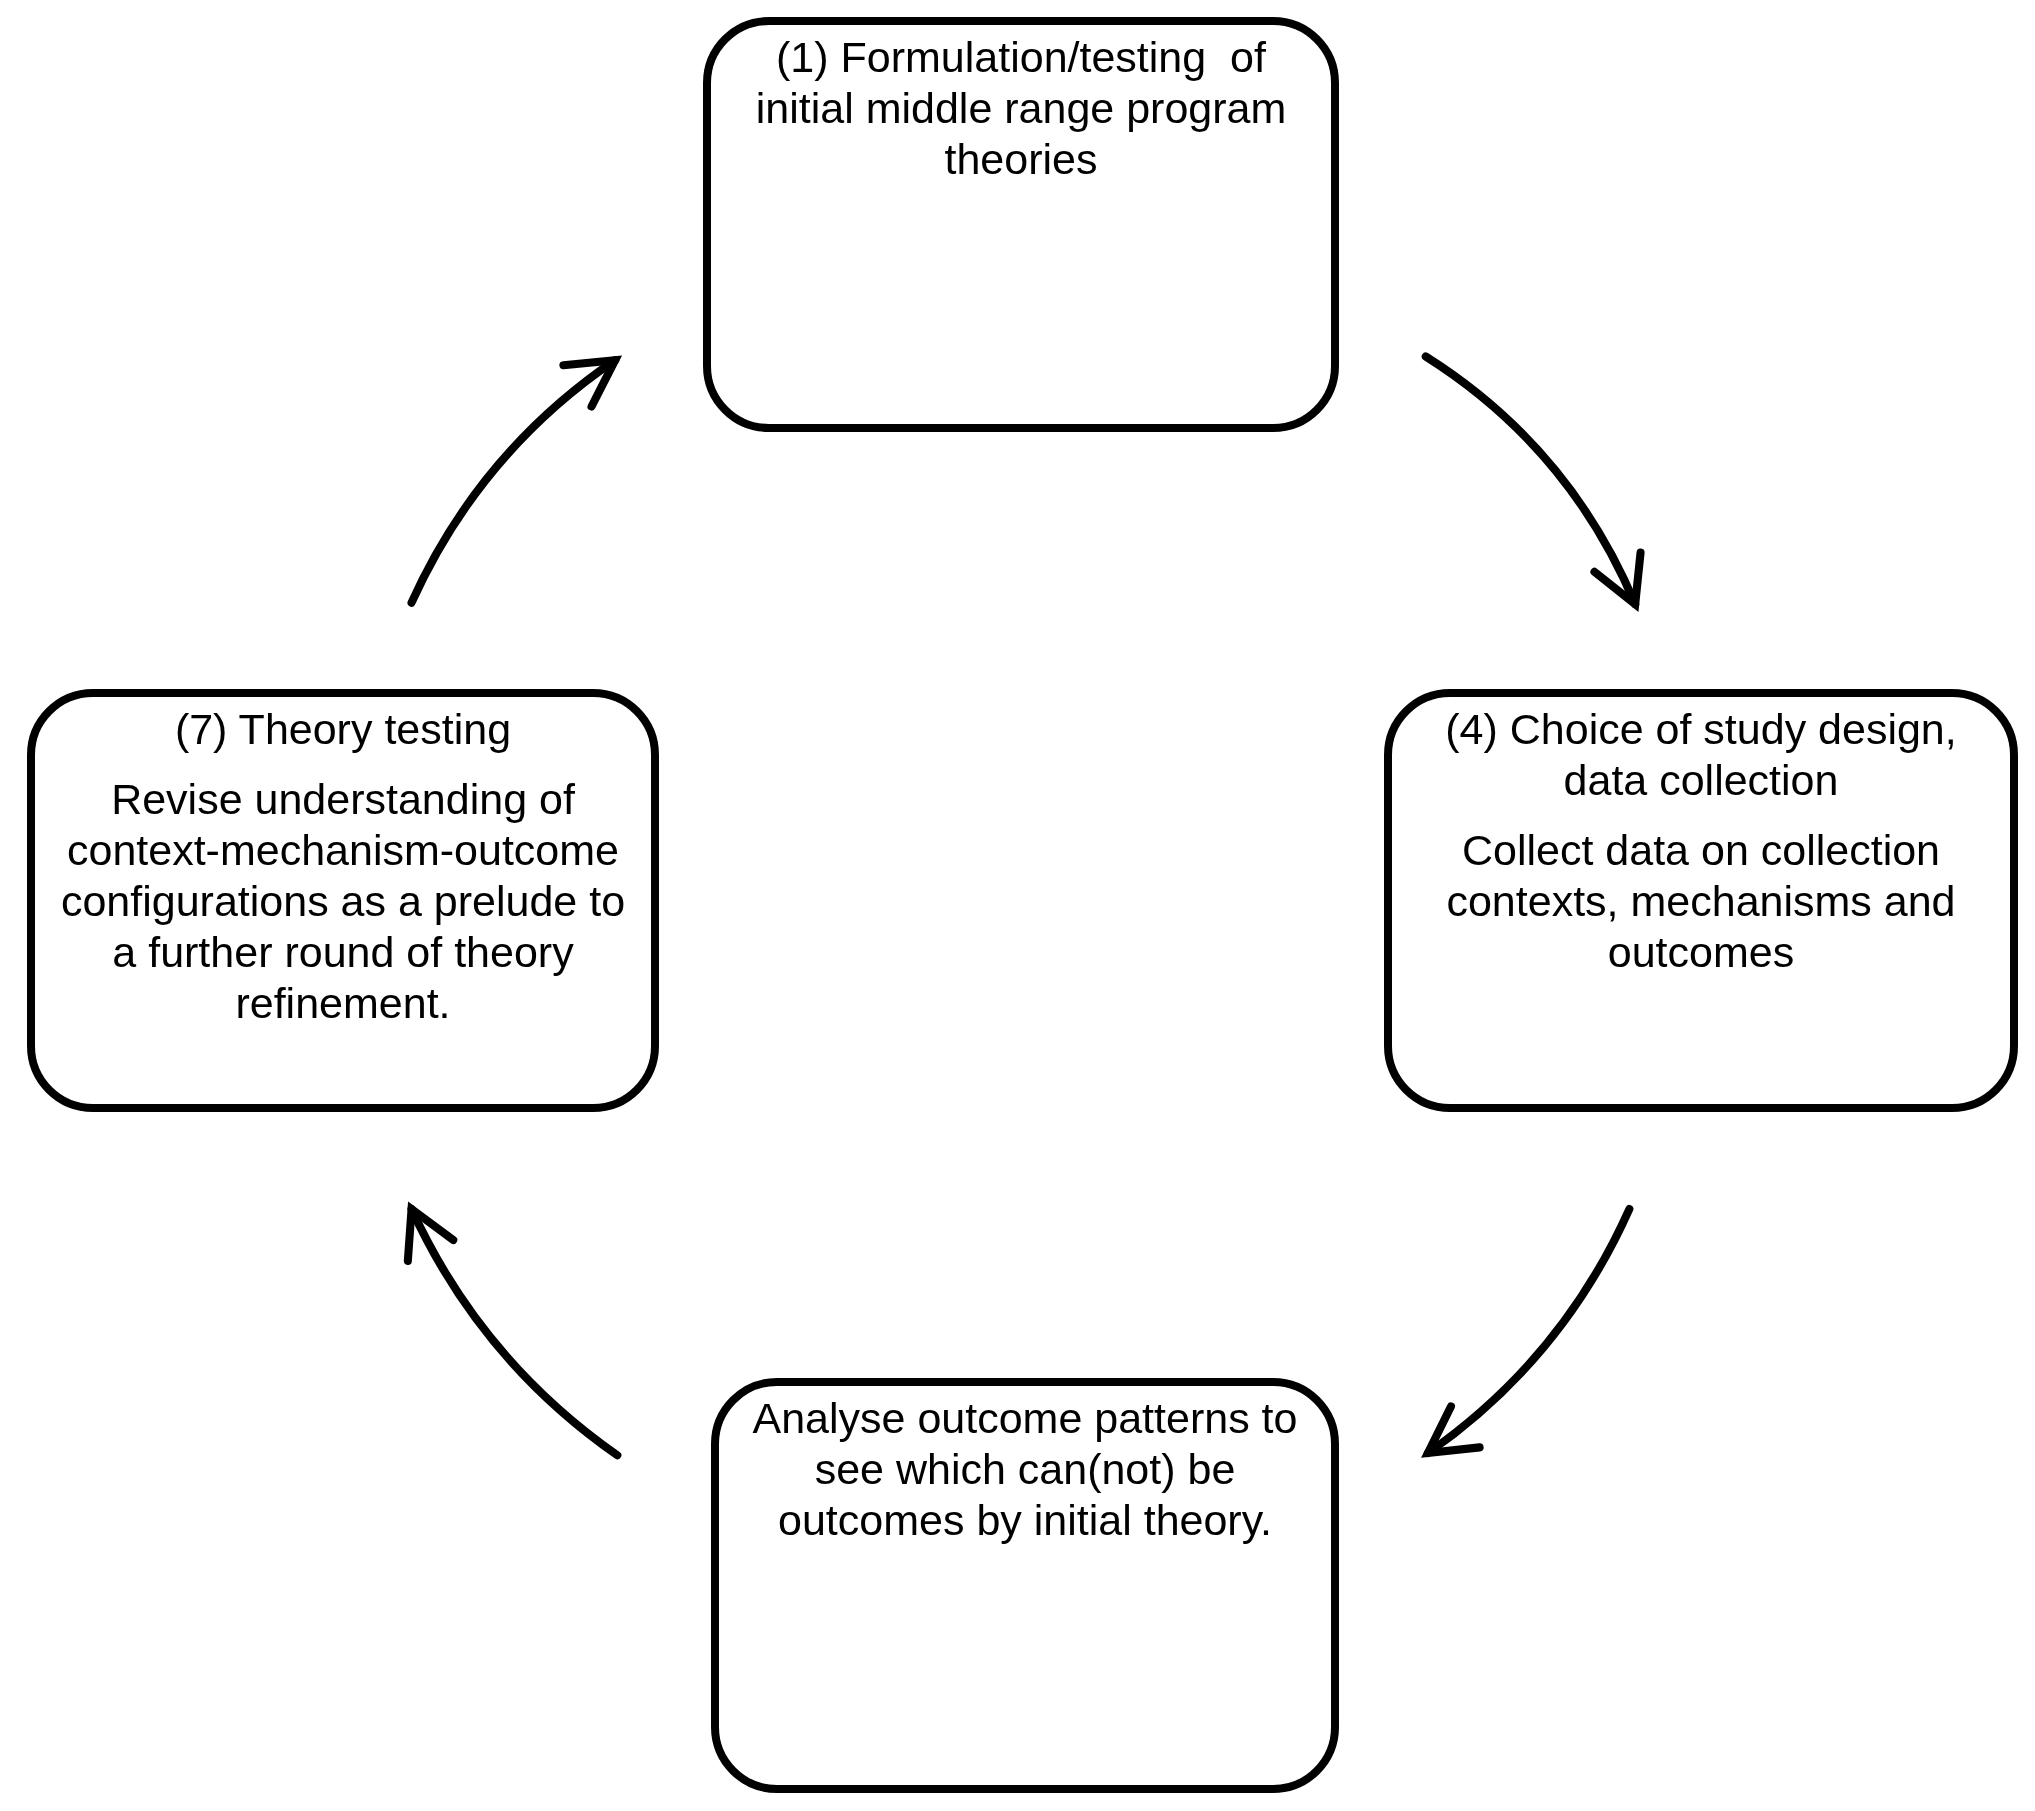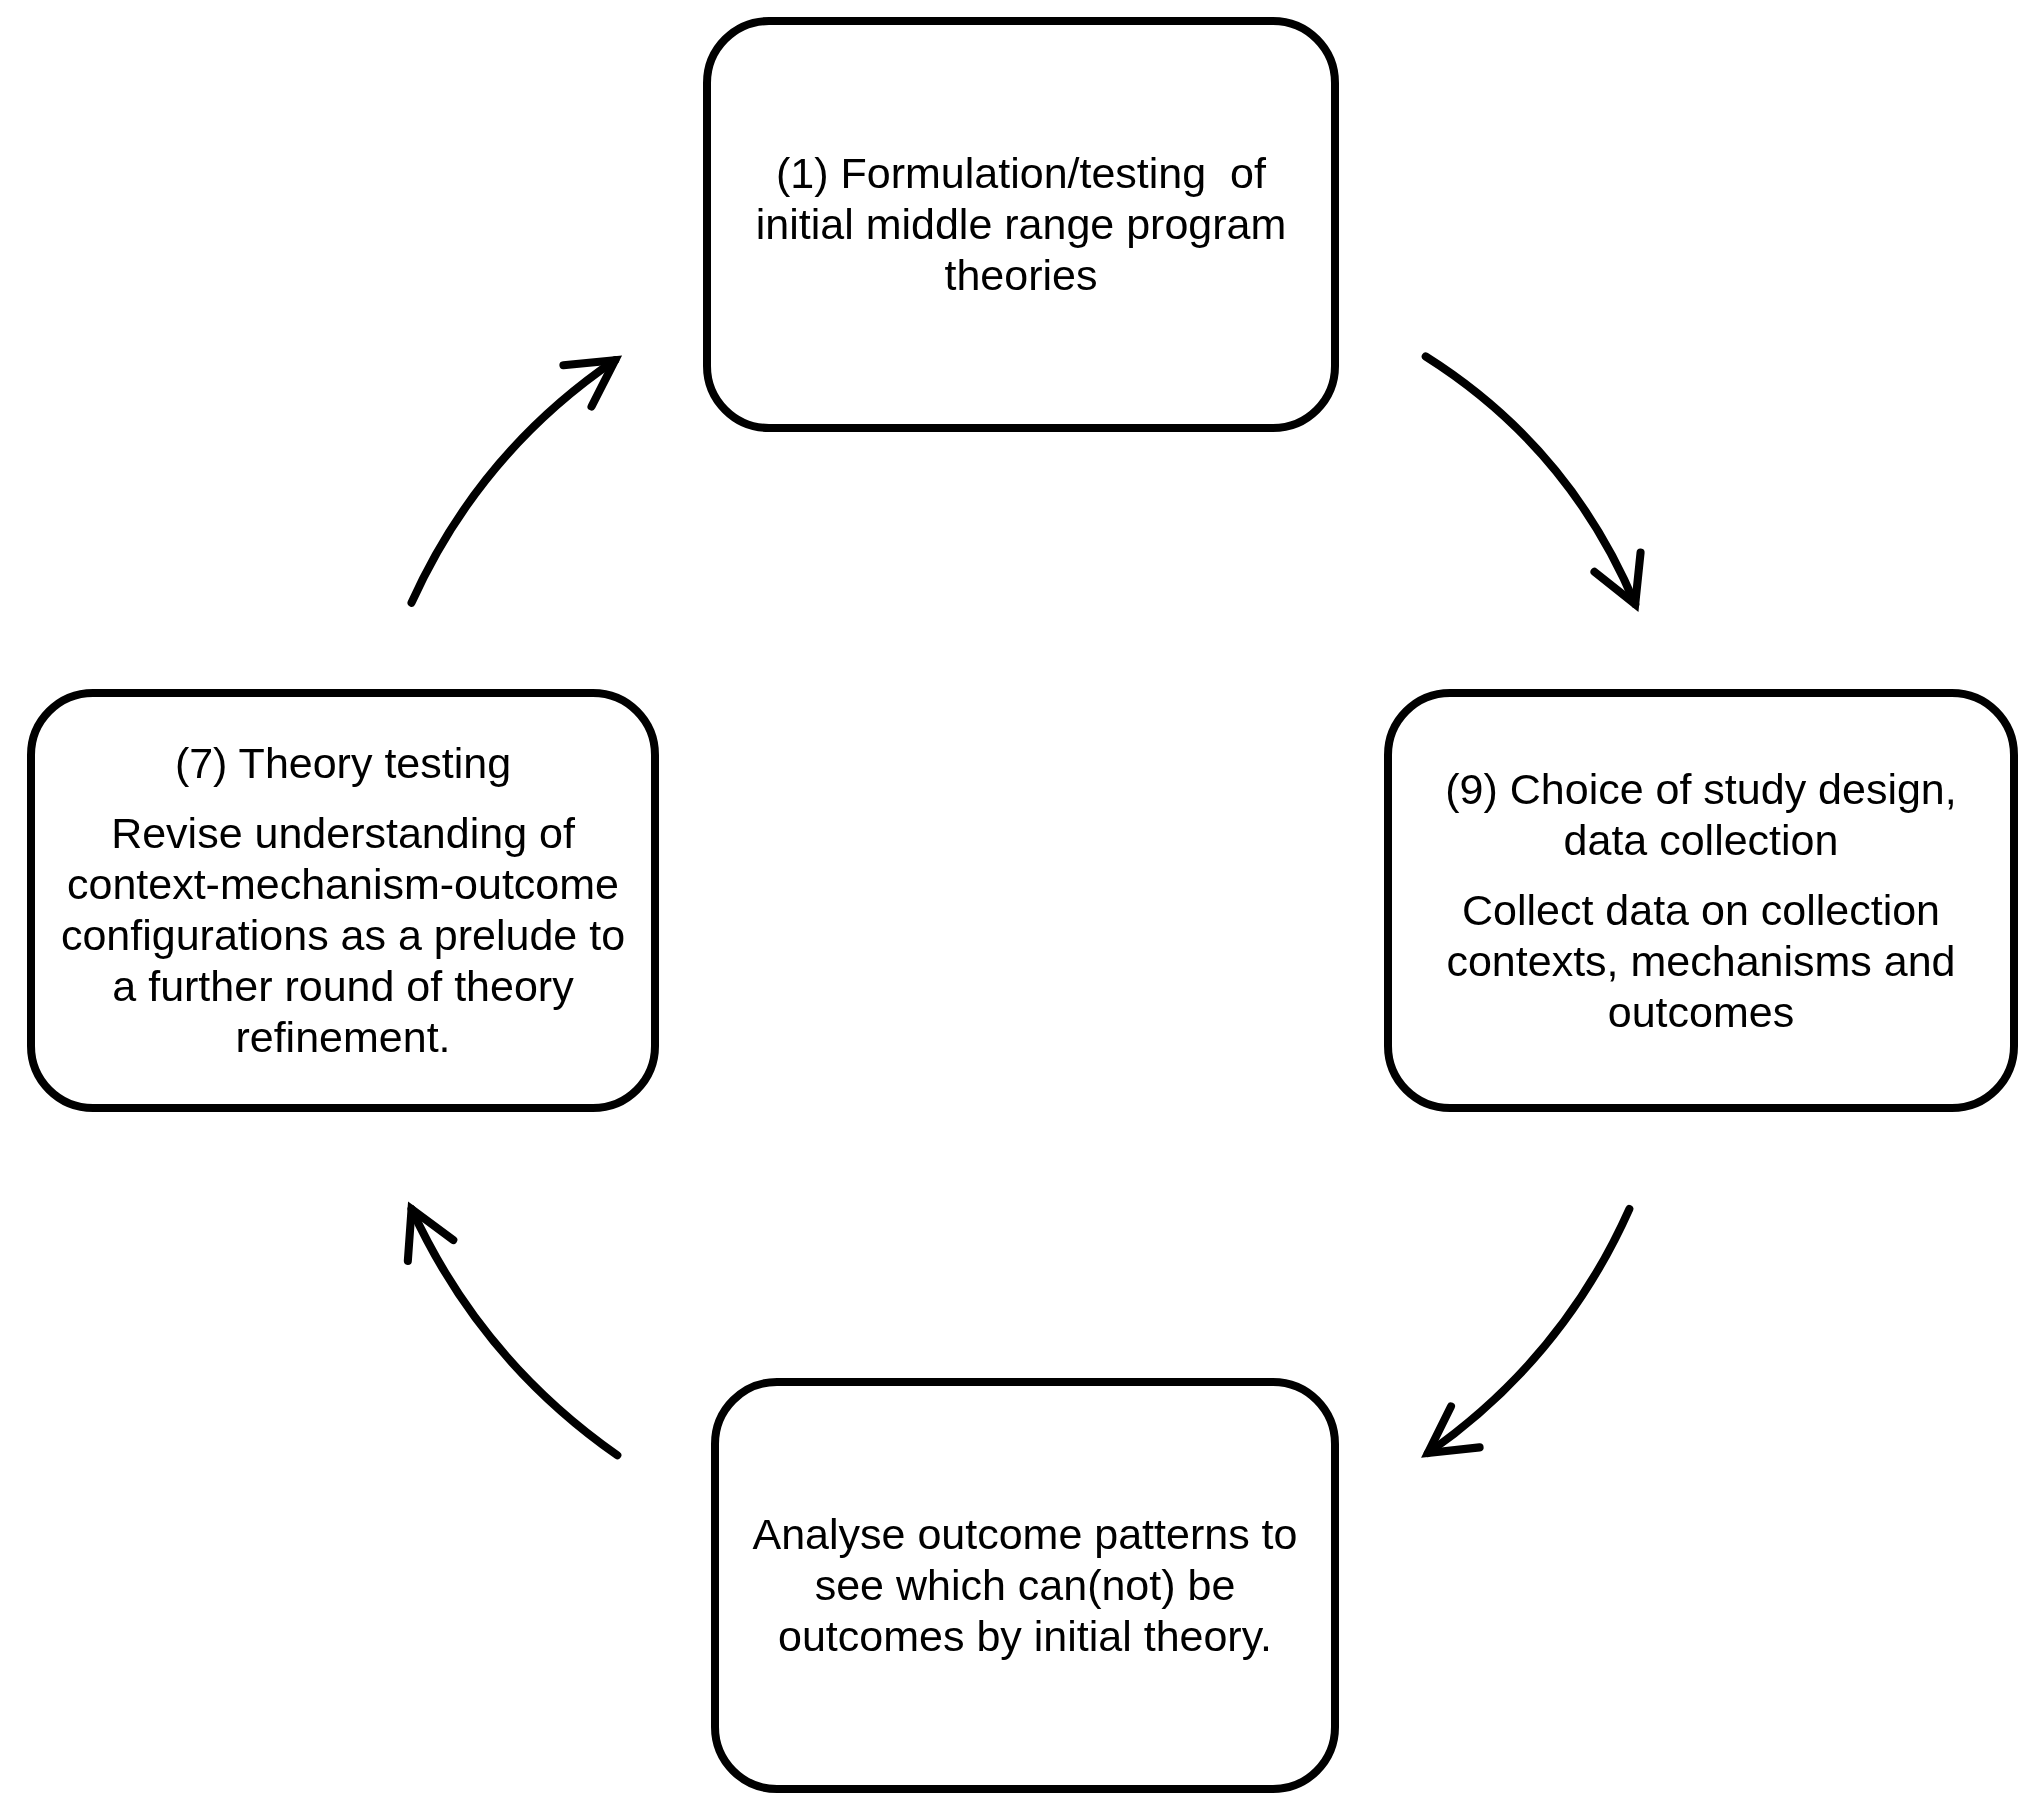--- a/index.html
+++ b/index.html
@@ -25,21 +25,21 @@
   }
   .node {
     position: absolute;
     box-sizing: border-box;
     border: 8.8px solid #000000;
     border-radius: 66px;
     background: #ffffff;
     display: flex;
     flex-direction: column;
     align-items: center;
-    justify-content: center;
+    justify-content: flex-start;
     text-align: center;
     font-size: 43px;
     line-height: 51px;
     padding: 7.4px 14.7px;
   }
   .node p {
     margin: 0;
     white-space: pre-wrap;
   }
   .node p + p {
@@ -73,21 +73,21 @@
     <path class="arrow-path" d="M 560 820 Q 652 616 837 490" marker-end="url(#ah)"></path>
   </svg>
 
   <div class="node node-1">
     <p>(1) Formulation/testing  of
 initial middle range program
 theories</p>
   </div>
 
   <div class="node node-2">
-    <p>(9) Choice of study design,
+    <p>(4) Choice of study design,
 data collection</p>
     <p>Collect data on collection
 contexts, mechanisms and
 outcomes</p>
   </div>
 
   <div class="node node-3">
     <p>Analyse outcome patterns to
 see which can(not) be
 outcomes by initial theory.</p>

